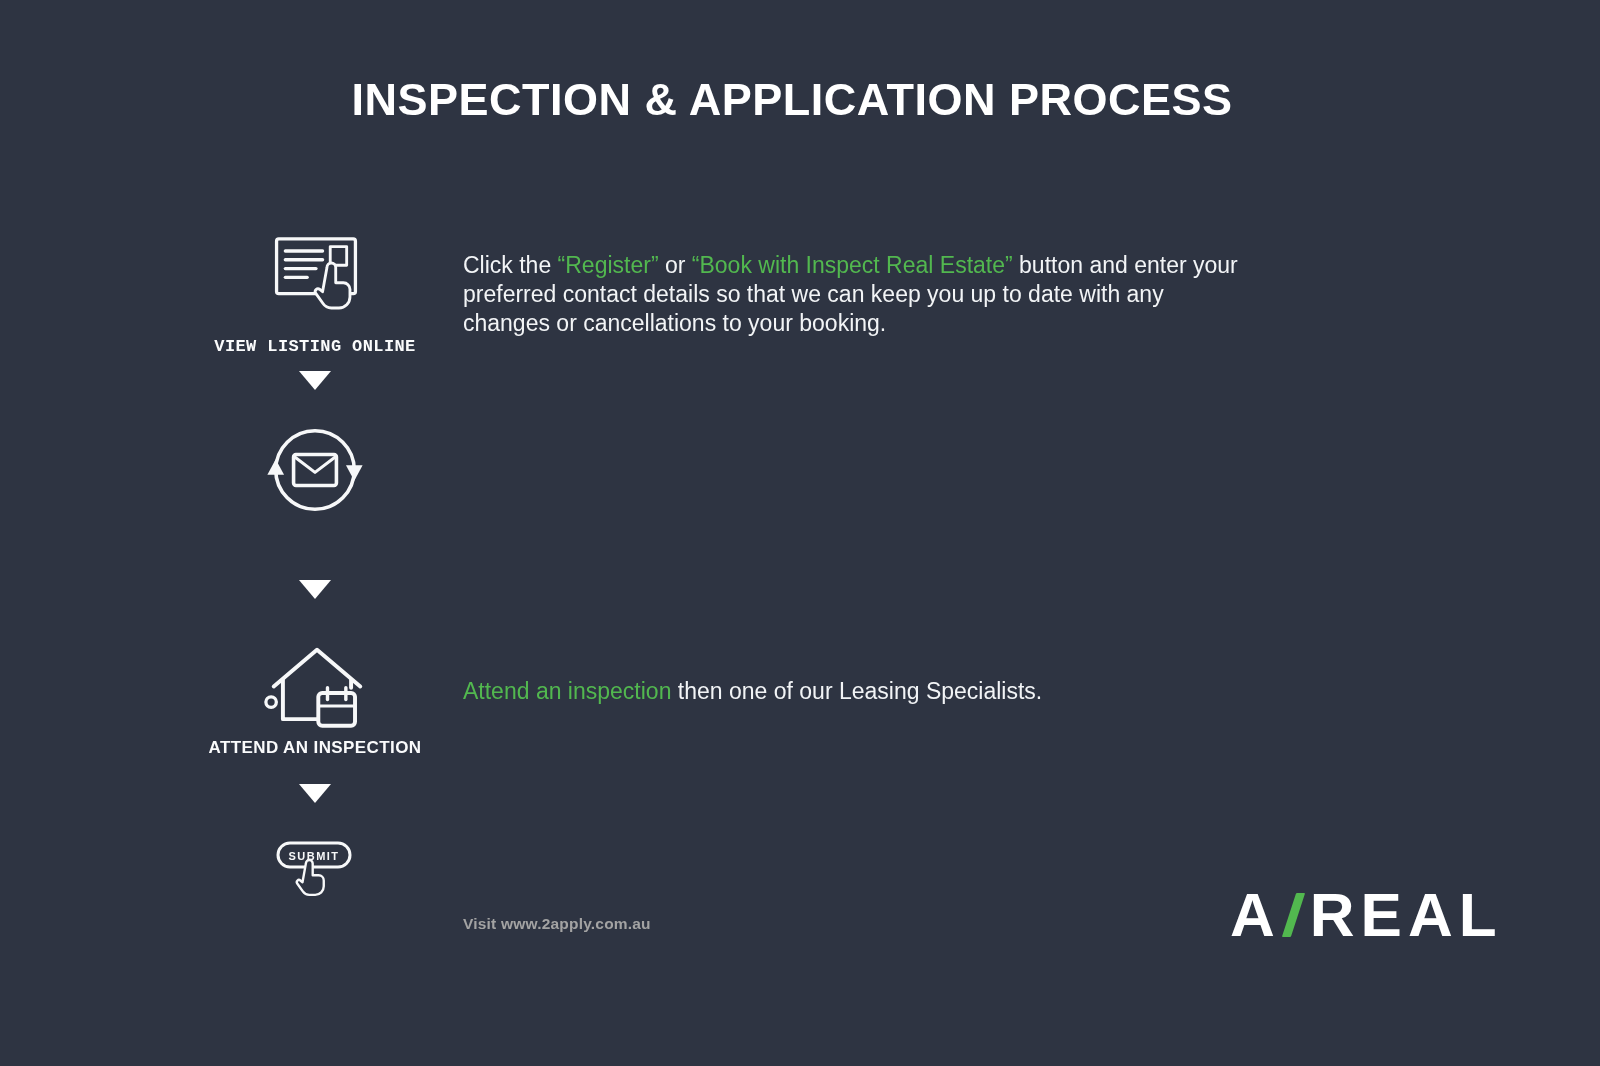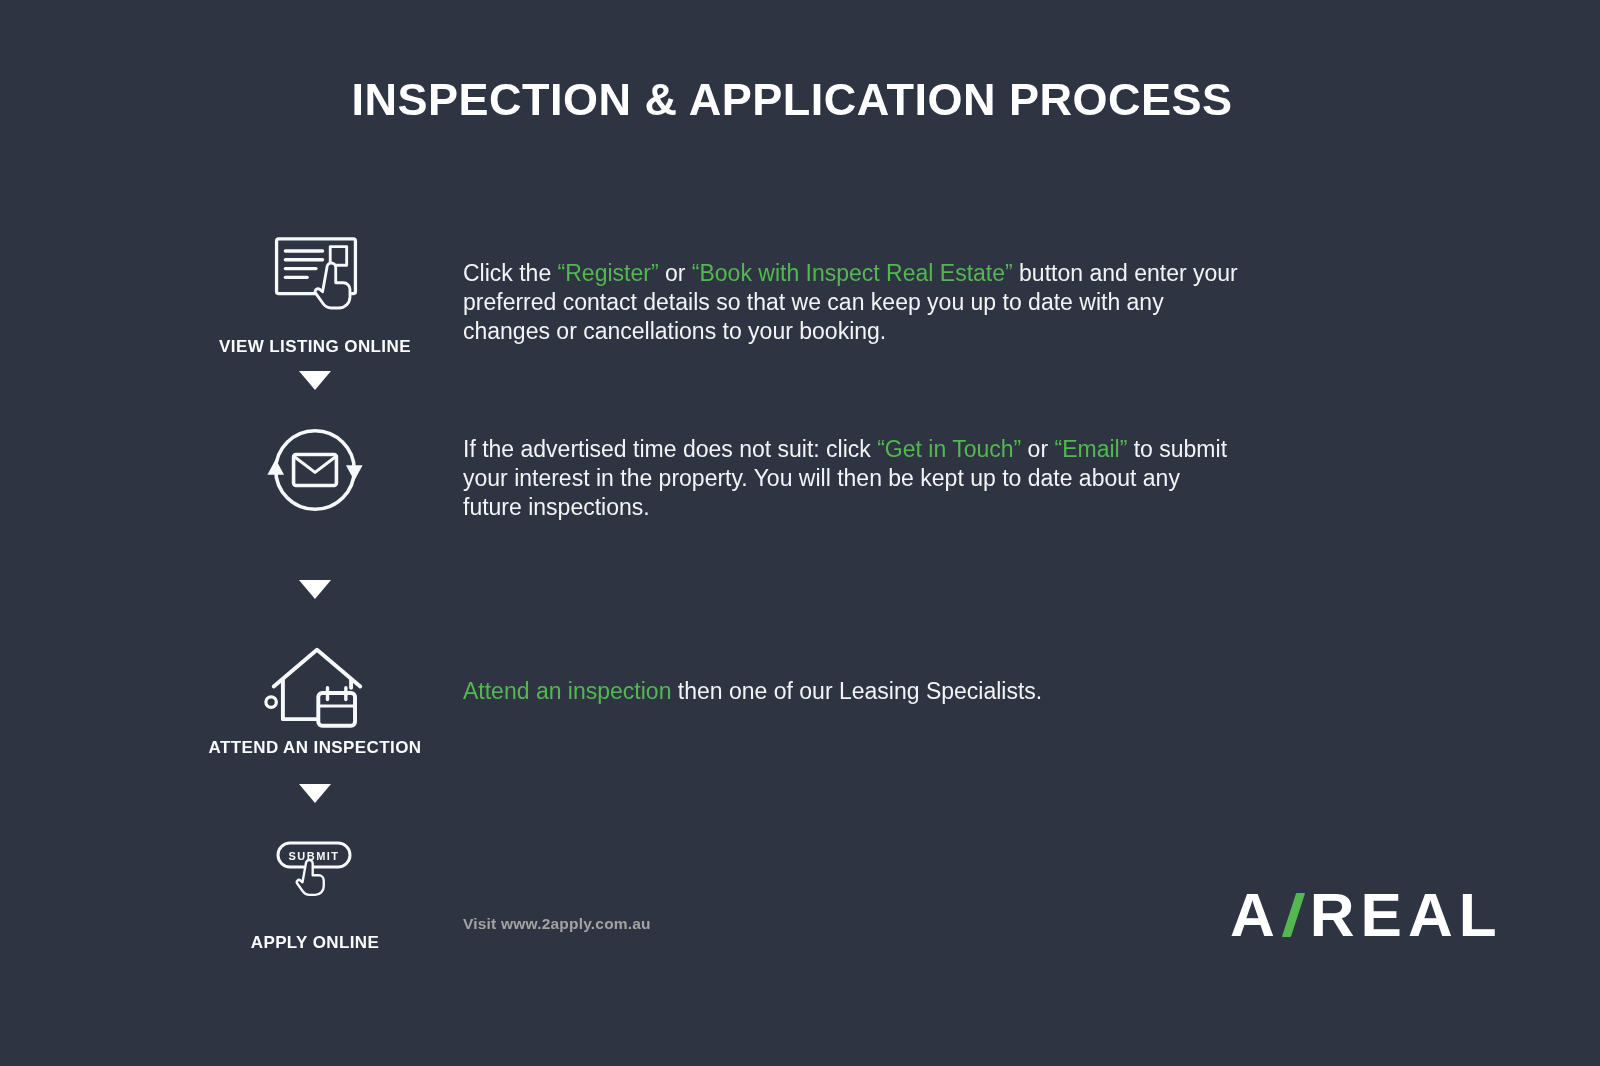--- a/index.html
+++ b/index.html
@@ -17,27 +17,27 @@
   .page-title{
     position:absolute;left:0;right:0;top:74px;text-align:center;
     font-size:45px;font-weight:700;letter-spacing:.5px;color:#ffffff;
   }
   .icon{position:absolute;text-decoration:underline;}
   .icon svg{display:block;width:100%;height:100%;}
   .step-label{
     position:absolute;left:115px;width:400px;text-align:center;
     font-size:17px;font-weight:700;letter-spacing:.4px;color:#fafbfc;
   }
-  .l1{top:337px;} .l2{top:523px;} .l3{top:738px;} .l4{top:933px;}
+  .l1{top:337px;font-family:Liberation Mono, monospace;} .l2{top:523px;} .l3{top:738px;} .l4{top:933px;}
   .desc{
     position:absolute;left:463px;font-size:23px;line-height:1.27;color:var(--text);
     font-weight:400;
   }
   .desc .hl{color:var(--accent);}
-  .d1{top:251px;width:782px;margin-top:8px;}
+  .d1{top:251px;width:782px;}
   .d2{top:435px;width:782px;}
   .d3{top:677px;width:900px;}
   .d4{top:833px;width:740px;}
   .note{
     position:absolute;left:463px;top:915px;font-size:15.5px;font-weight:700;
     letter-spacing:.2px;color:#a3a3a3;
   }
   .tri{
     position:absolute;left:299px;width:0;height:0;
     border-left:16px solid transparent;border-right:16px solid transparent;
@@ -88,21 +88,20 @@
       <g fill="none" stroke="#f7f8f9" stroke-width="3" stroke-linecap="round" stroke-linejoin="round">
         <path d="M9 42 A33 33 0 0 1 75 42"></path>
         <path d="M75 42 A33 33 0 0 1 9 42"></path>
       </g>
       <polygon points="68,38 82,38 75,51" fill="#f7f8f9"></polygon>
       <polygon points="2,46 16,46 9,33" fill="#f7f8f9"></polygon>
       <rect x="24" y="29" width="36" height="26" rx="2" fill="var(--bg)" stroke="#f7f8f9" stroke-width="3"></rect>
       <polyline points="25,31 42,44 59,31" fill="none" stroke="#f7f8f9" stroke-width="2.6" stroke-linecap="round" stroke-linejoin="round"></polyline>
     </svg>
   </div>
-  <div class="desc d2"><span>If the advertised time does not suit: click </span><span class="hl">“Get in Touch”</span><span> or </span><span class="hl">“Email”</span><span> to submit your interest in the property. You will then be kept up to date about any future inspections.</span></div>
 
   <div class="tri t2"></div>
 
   <div class="icon icon3">
     <svg viewBox="0 0 90 90">
       <g fill="none" stroke="#f7f8f9" stroke-width="3" stroke-linecap="round" stroke-linejoin="round">
         <polyline points="12,43 45,15 78,43"></polyline>
         <path d="M19 38 V68 H45"></path>
         <path d="M71 38 V44"></path>
         <circle cx="10" cy="55" r="4" stroke-width="2.5"></circle>
@@ -118,21 +117,20 @@
 
   <div class="tri t3"></div>
 
   <div class="icon icon4">
     <svg viewBox="0 0 80 72">
       <rect x="4" y="5" width="72" height="24" rx="12" fill="none" stroke="#f7f8f9" stroke-width="3"></rect>
       <text x="40" y="21.5" text-anchor="middle" font-size="11" font-weight="bold" letter-spacing="1.5" fill="#f7f8f9">SUBMIT</text>
       <path transform="translate(20,22) scale(0.85)" d="M14 4 c0 -2.2 1.8 -4 4 -4 s4 1.8 4 4 v14 h7 c3.3 0 6 2.7 6 6 v7 c0 5.5 -4.5 10 -10 10 h-7 c-3 0 -5.9 -1.5 -7.6 -4 l-6.6 -9.3 c-1.8 -2.6 1.3 -5.6 3.7 -3.6 l2.5 2.1 z" fill="var(--bg)" stroke="#f7f8f9" stroke-width="2.8" stroke-linejoin="round"></path>
     </svg>
   </div>
-  <div class="step-label l4">APPLY ONLINE</div>
   <div class="note">Visit www.2apply.com.au</div>
 
   <div class="logo">
     <span class="letters">A</span>
     <span class="slash"></span>
     <span class="letters">REAL</span>
   </div>
 
 </div>
 

